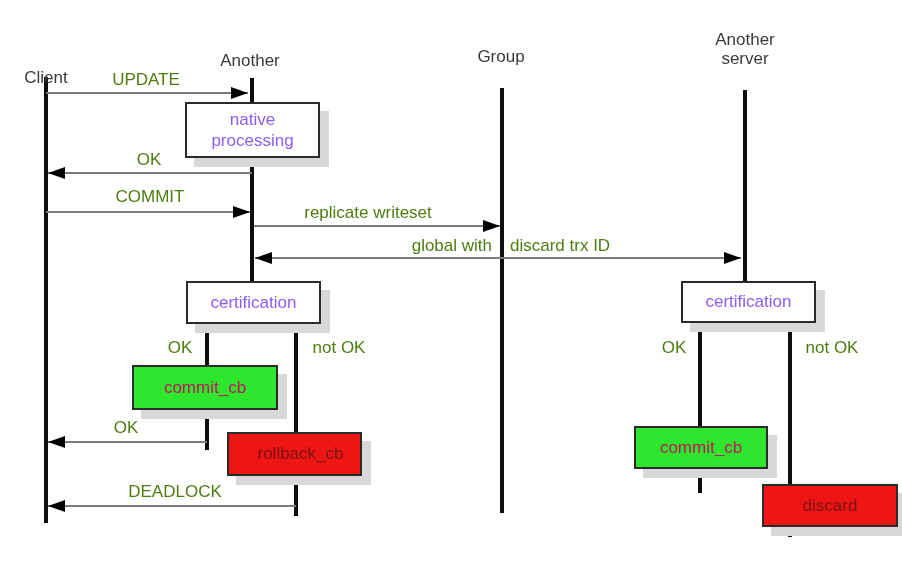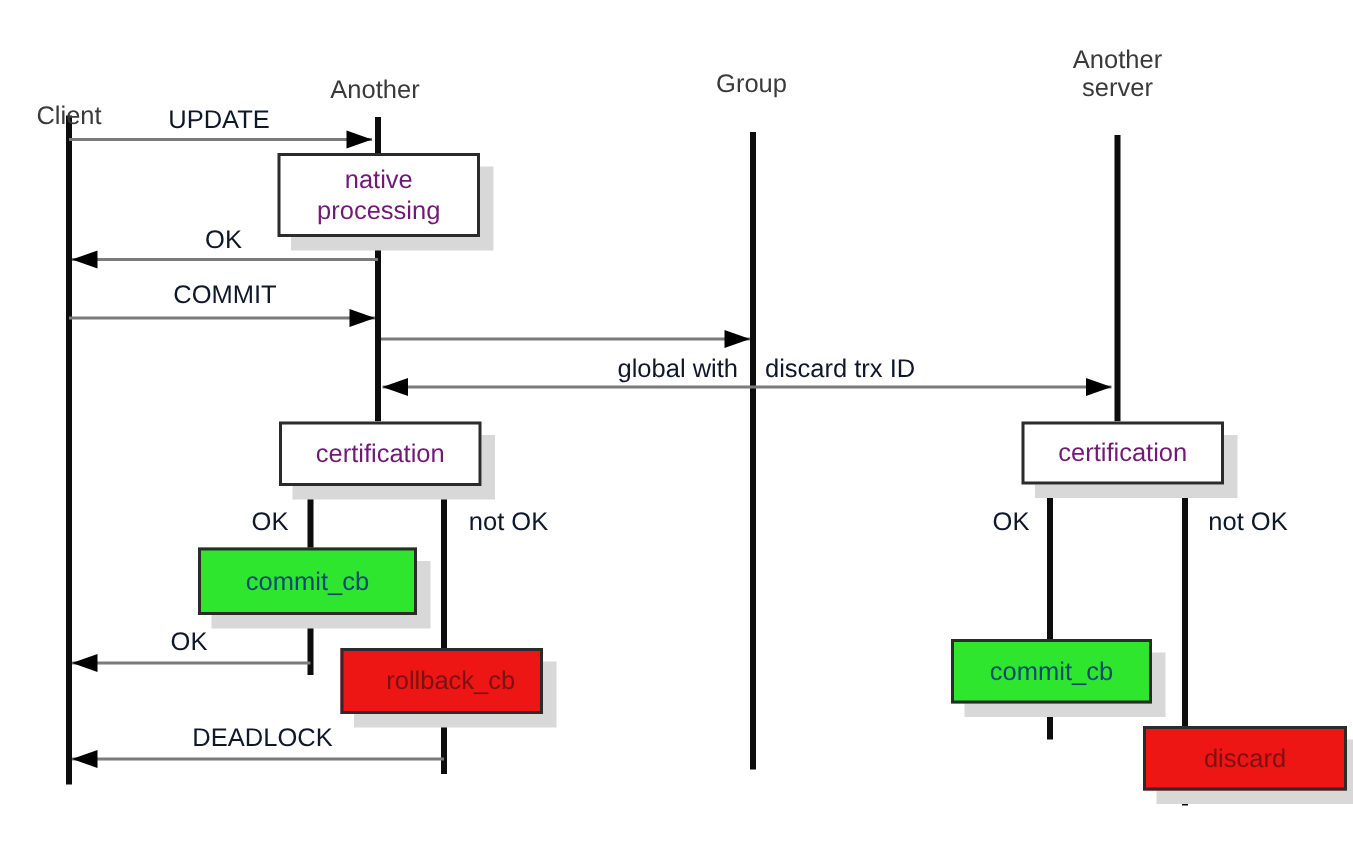--- a/index.html
+++ b/index.html
@@ -43,35 +43,35 @@
     position: absolute;
     background: #ffffff;
     border: 2px solid #2b2b2b;
     box-shadow: 9px 9px 0 0 #d8d8d8;
     display: flex;
     align-items: center;
     justify-content: center;
     text-align: center;
     font-size: 17px;
     line-height: 1.25;
-    color: #701a75;
+    color: #8b5cf6;
     box-sizing: border-box;
     z-index: 3;
   }
-  .box.green { background: #2ee62e; color: #0c4a6e; }
+  .box.green { background: #2ee62e; color: #be185d; }
   .box.red   { background: #ee1515; color: #7a1212; }
 
   
   .lbl {
     position: absolute;
     font-size: 17px;
     white-space: nowrap;
     transform: translate(-50%, -50%);
     z-index: 4;
-    color: #0f172a;
+    color: #4d7c0f;
   }
   .lbl.right-anchor { transform: translate(-100%, -50%); }
   .lbl.left-anchor  { transform: translate(0, -50%); }
   .actor {
     position: absolute;
     font-size: 17px;
     text-align: center;
     transform: translate(-50%, -50%);
     line-height: 1.1;
     z-index: 4;
@@ -109,20 +109,21 @@
   <div class="lbl" style="left:149px; top:160px;">OK</div>
 
   <div class="arrow" style="left:46px; top:211px; width:204px;">
     <div class="head right"></div>
   </div>
   <div class="lbl" style="left:150px; top:197px;">COMMIT</div>
 
   <div class="arrow" style="left:254px; top:225px; width:246px;">
     <div class="head right"></div>
   </div>
+  <div class="lbl" style="left:368px; top:213px;">replicate writeset</div>
 
   <div class="arrow" style="left:255px; top:257px; width:486px;">
     <div class="head left"></div>
     <div class="head right"></div>
   </div>
   <div class="lbl right-anchor" style="left:492px; top:246px;">global with</div>
   <div class="lbl left-anchor" style="left:510px; top:246px;">discard trx ID</div>
 
   <div class="arrow" style="left:48px; top:441px; width:159px;">
     <div class="head left"></div>

